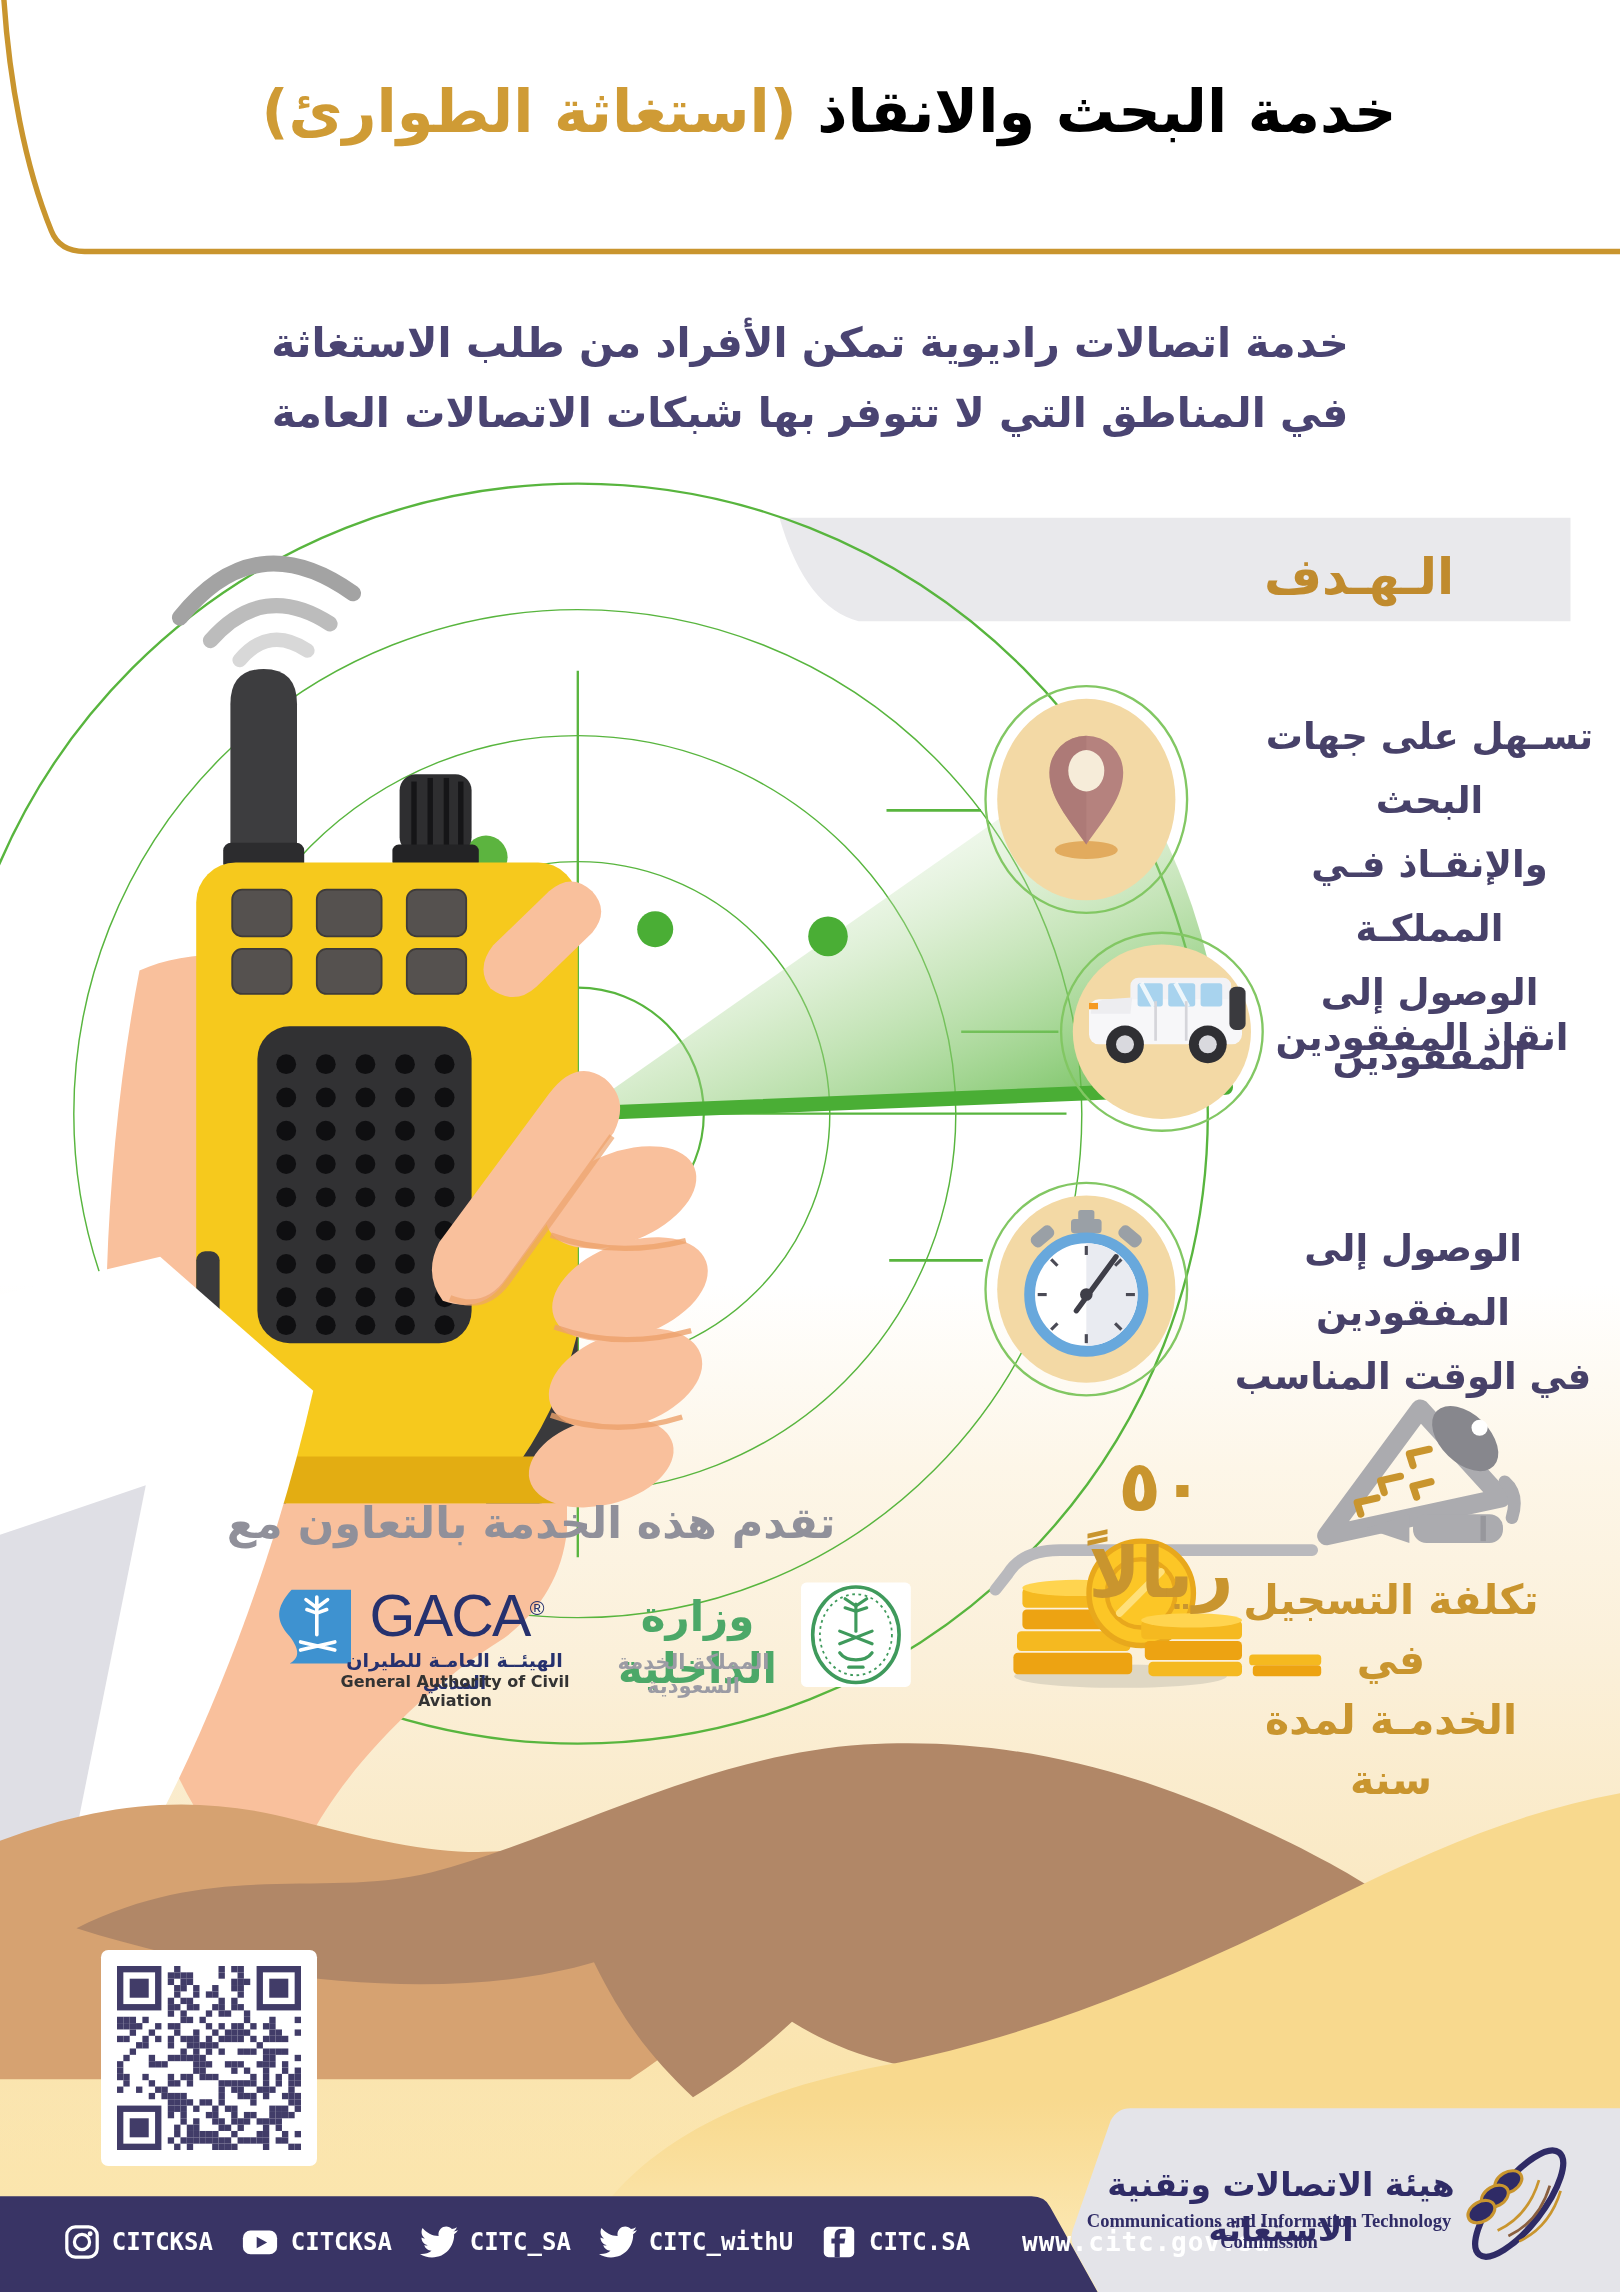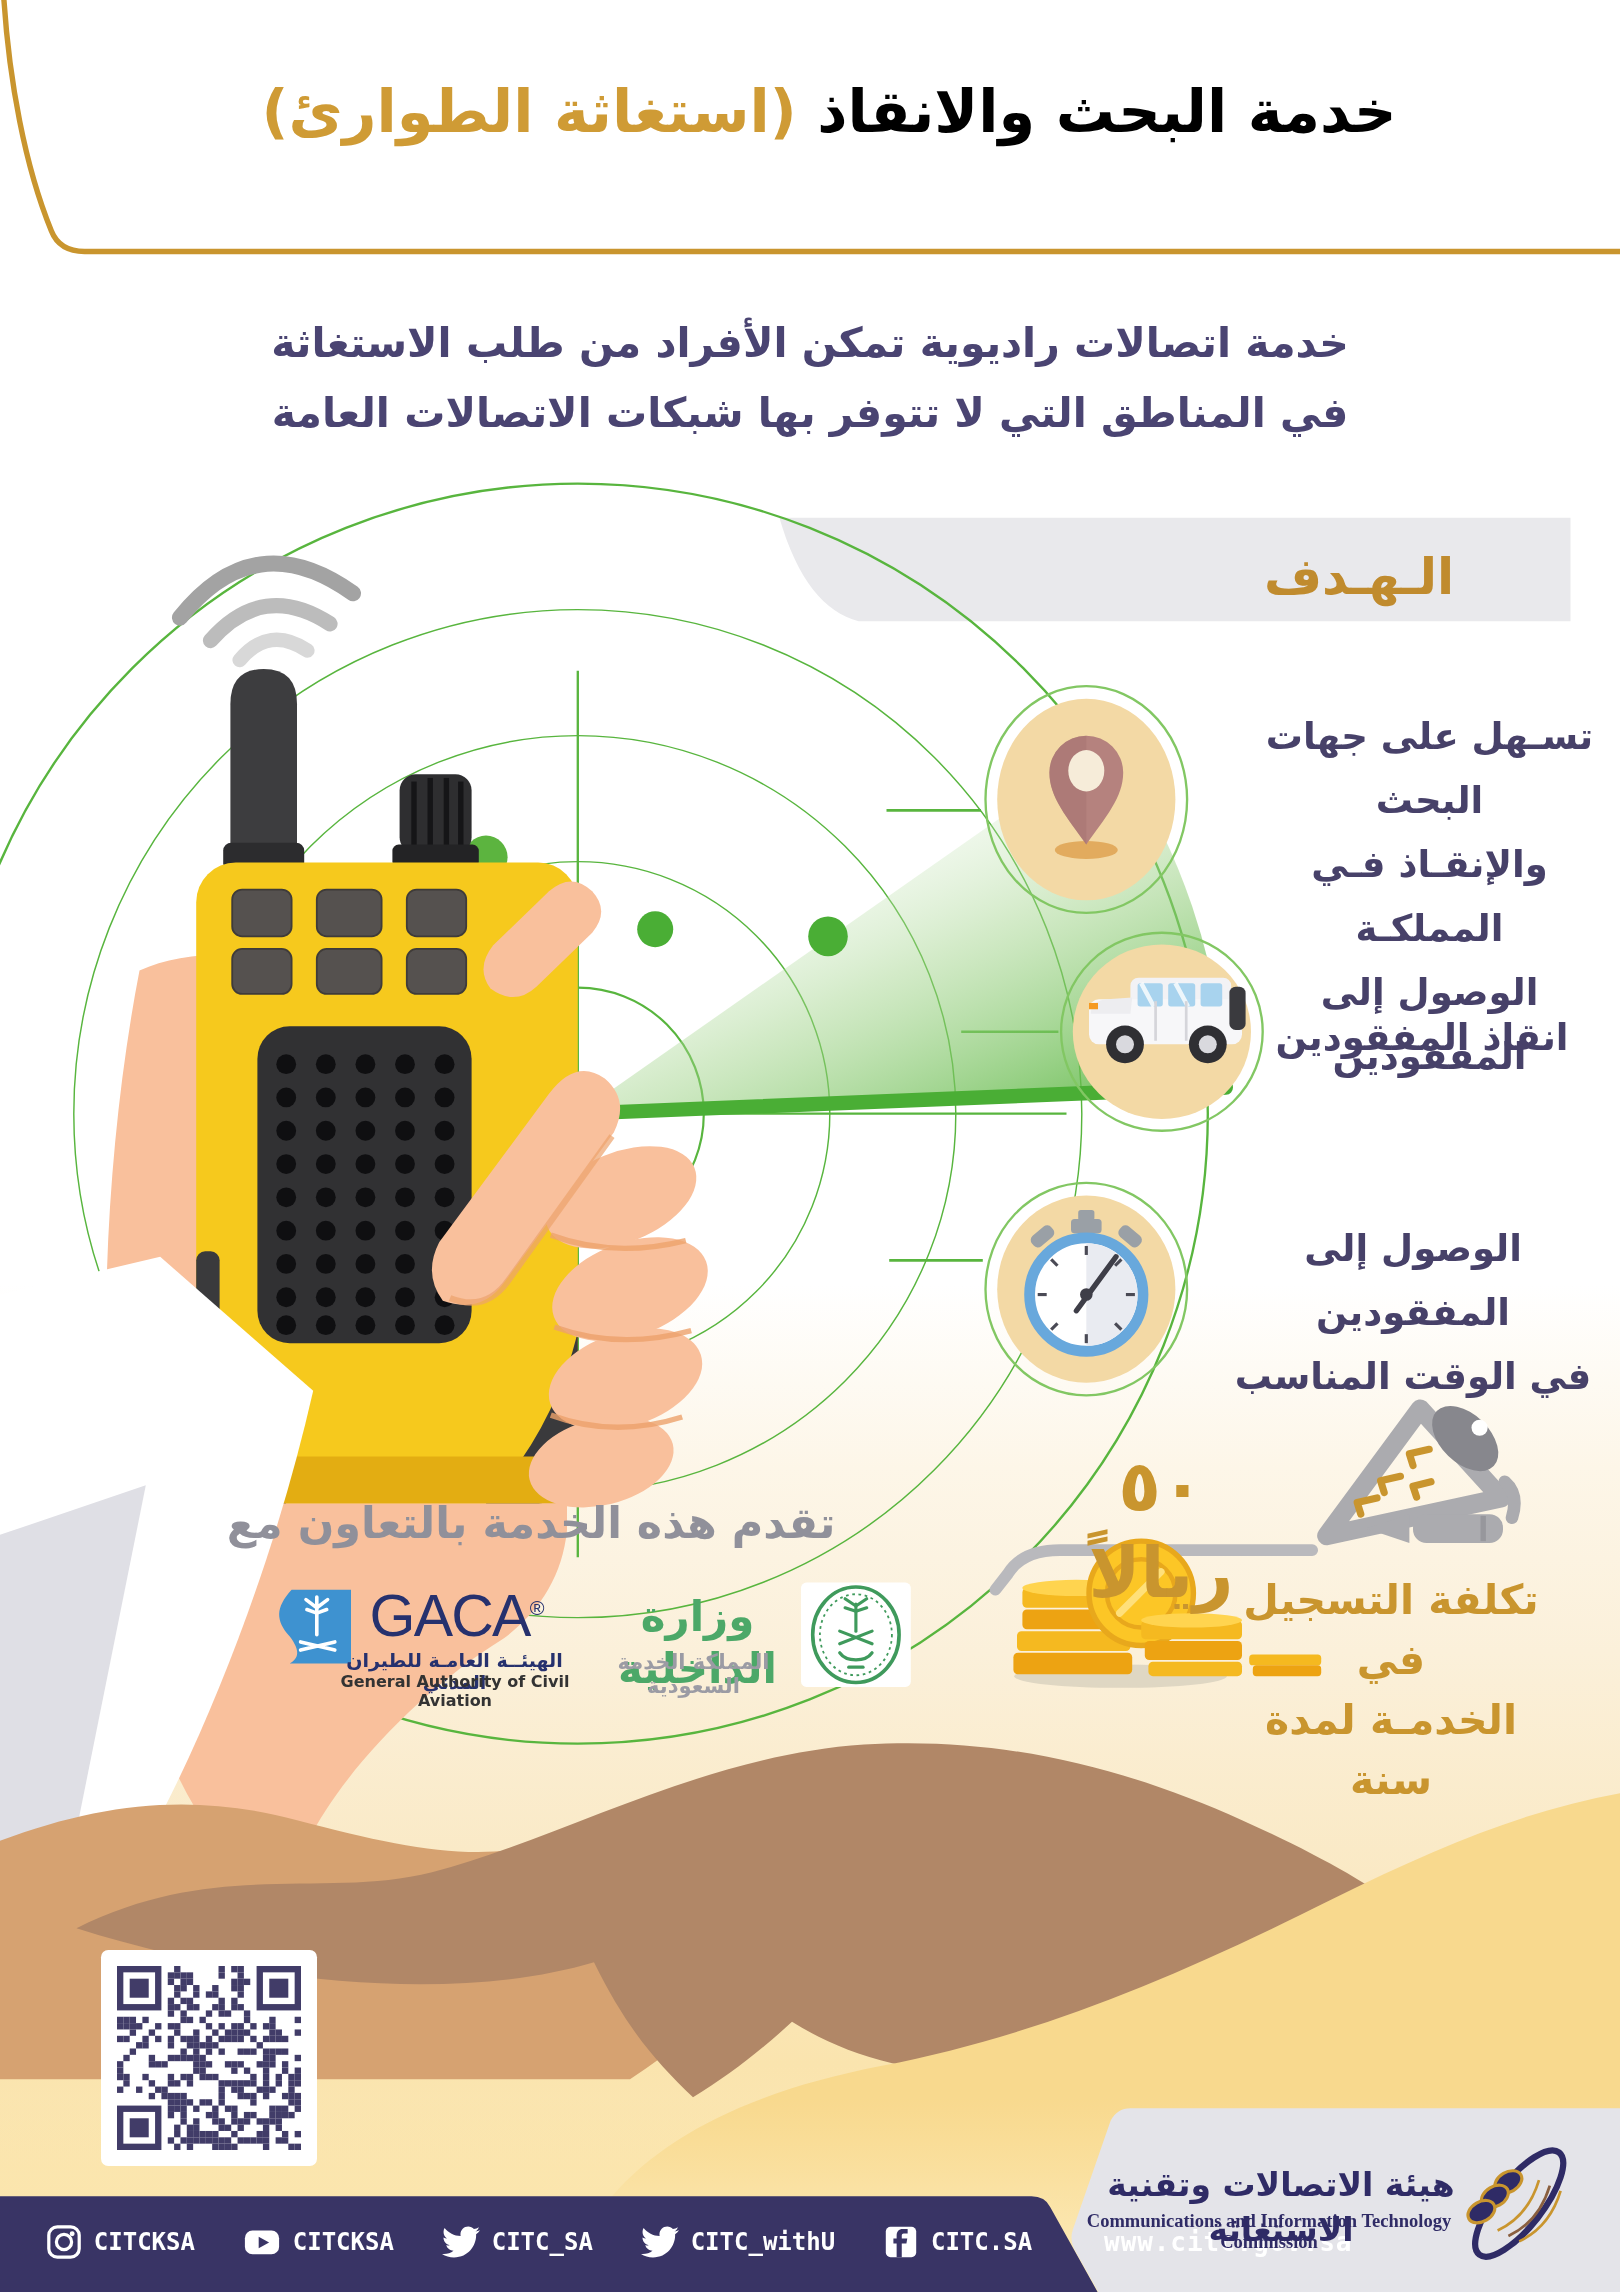--- a/index.html
+++ b/index.html
@@ -42,21 +42,21 @@
   .price-amount{left:1035px;width:252px;top:1444px;text-align:center;direction:rtl;
     font-size:70px;font-weight:bold;color:#c9952e;line-height:86px;}
   .price-desc{left:1238px;width:306px;top:1570px;text-align:center;direction:rtl;
     font-size:41px;font-weight:bold;color:#c9952e;line-height:60px;}
   
   .info-block{left:324px;width:360px;top:1989px;text-align:center;direction:rtl;
     font-size:36px;font-weight:bold;color:#413c68;line-height:55px;}
   .qr-card{left:101px;top:1950px;width:216px;height:216px;background:#fff;border-radius:7.2px;z-index:2;
     display:flex;align-items:center;justify-content:center;}
   
-  .social-row{left:45px;top:2207px;height:70px;display:flex;align-items:center;z-index:3;gap:20px;}
+  .social-row{left:63px;top:2207px;height:70px;display:flex;align-items:center;z-index:3;}
   .social-item{display:flex;align-items:center;margin-right:27px;}
   .social-item svg{display:block;}
   .social-handle{color:#fff;font-family:"DejaVu Sans Mono","Liberation Mono",monospace;
     font-weight:bold;font-size:24px;margin-left:10.8px;letter-spacing:0px;}
   .website{color:#fff;font-family:"DejaVu Sans Mono","Liberation Mono",monospace;
     font-weight:bold;font-size:26px;margin-left:25px;letter-spacing:0.9px;}
   .citc-ar{left:1103px;width:356px;top:2162px;text-align:center;direction:rtl;
     font-size:33px;font-weight:bold;color:#2f2b66;line-height:45px;z-index:3;}
   .citc-en{left:1080px;width:378px;top:2211px;text-align:center;
     font-family:"Liberation Serif","DejaVu Serif",serif;font-weight:bold;

